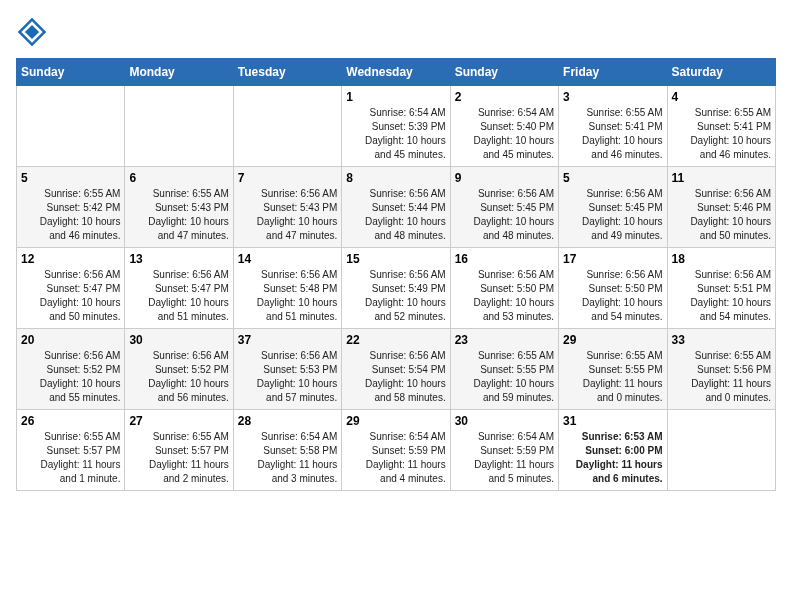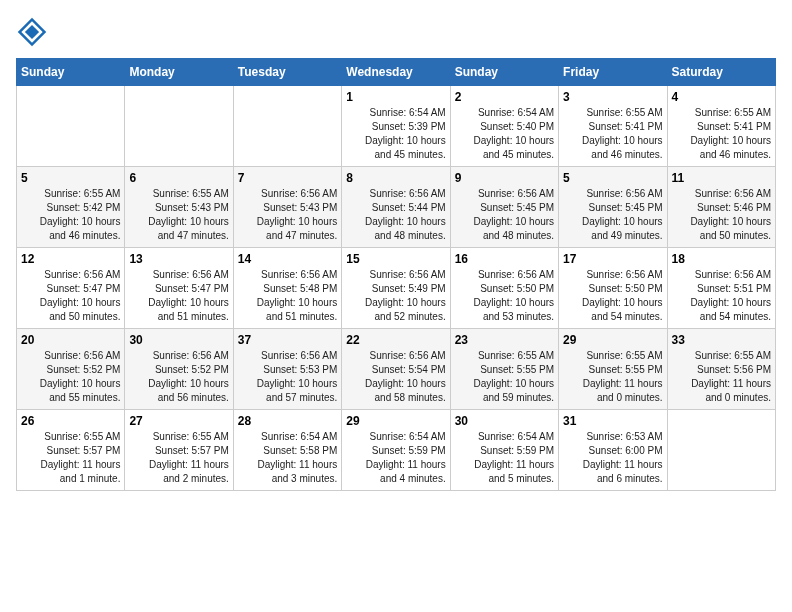--- a/index.html
+++ b/index.html
@@ -337,21 +337,21 @@
         </td>
         <td>
           <span class="day-num">30</span>
           <div class="cell-content" style="white-space: pre-line;">Sunrise: 6:54 AM
 Sunset: 5:59 PM
 Daylight: 11 hours
 and 5 minutes.</div>
         </td>
         <td>
           <span class="day-num">31</span>
-          <div class="cell-content" style="white-space: pre-line;">Sunrise: 6:53 AM
+          <div class="cell-content" style="white-space: pre-line; font-weight: bold;">Sunrise: 6:53 AM
 Sunset: 6:00 PM
 Daylight: 11 hours
 and 6 minutes.</div>
         </td>
         <td class="empty-cell"></td>
       </tr>
     </tbody>
 </table>
 
 </body></html>

